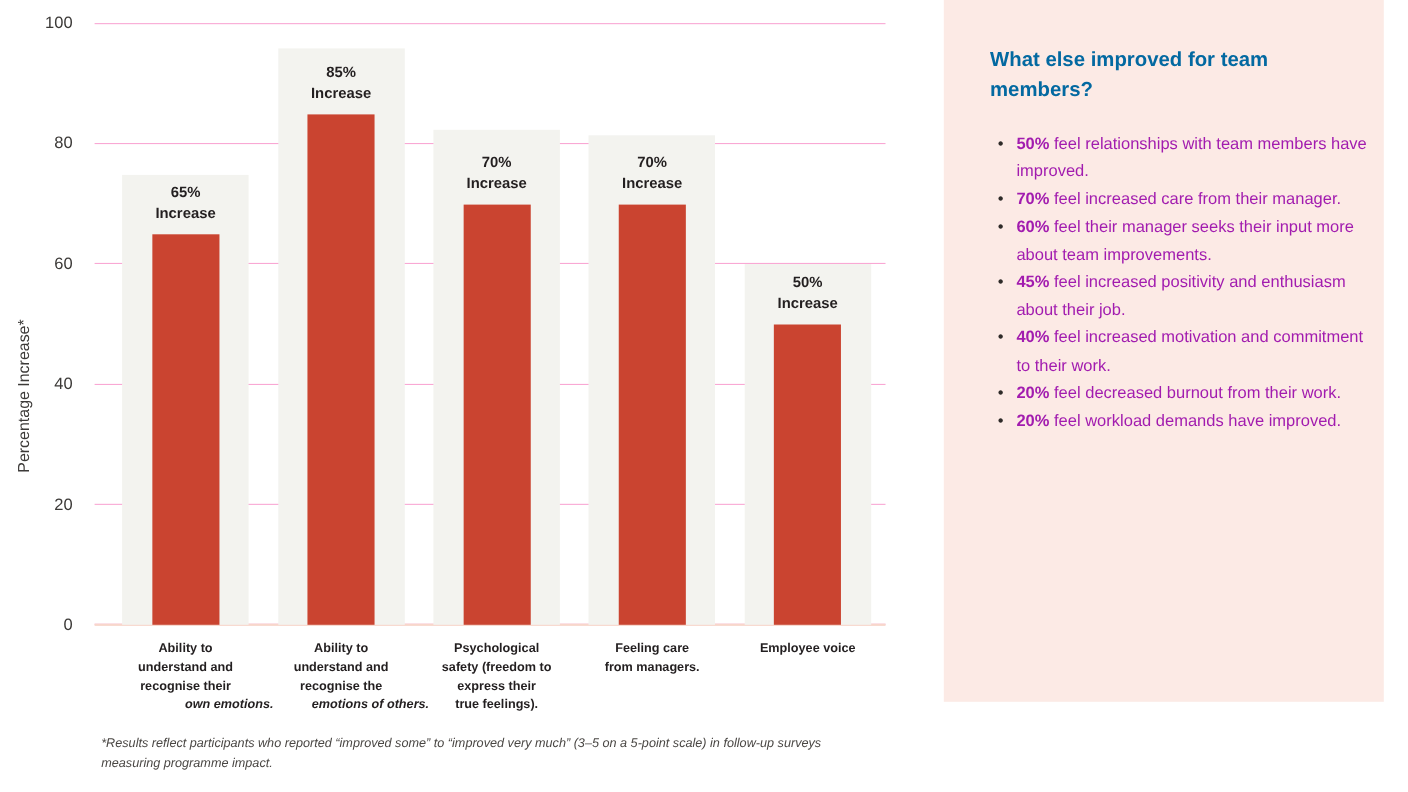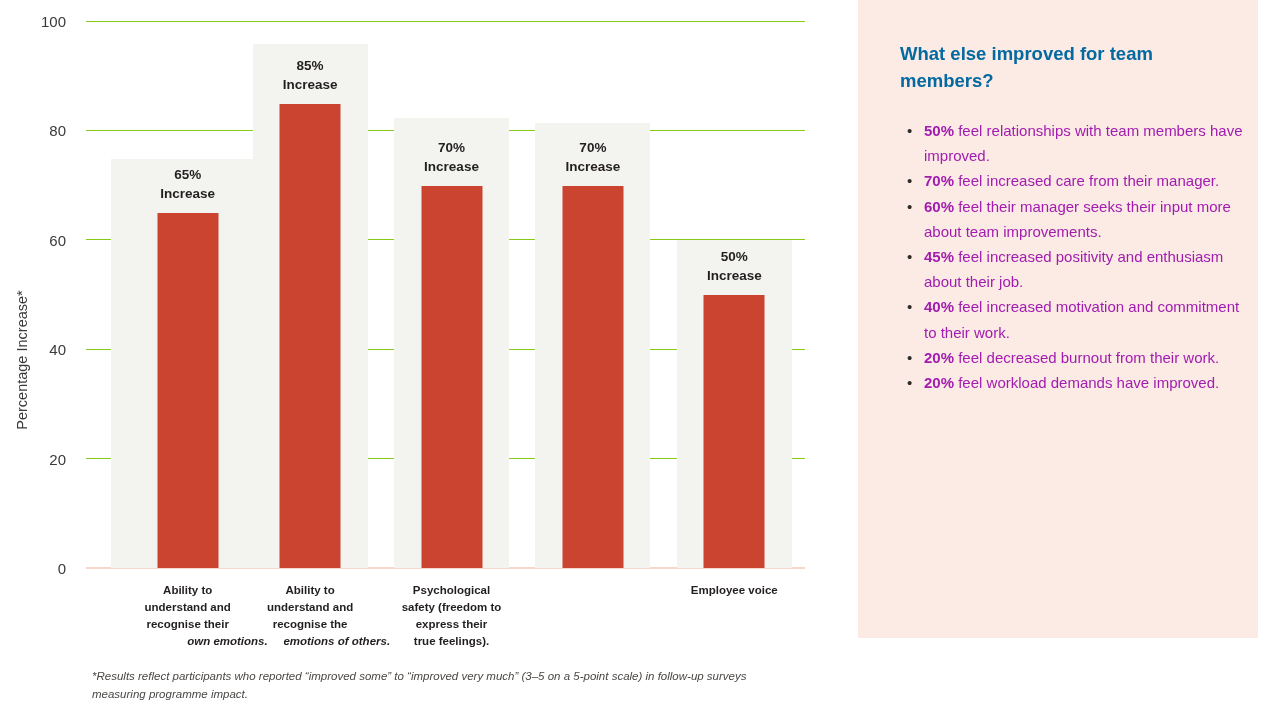--- a/index.html
+++ b/index.html
@@ -30,21 +30,21 @@
     top: 22px;
     width: 707px;
     height: 546px;
   }
 
   .gridline {
     position: absolute;
     left: -12px;
     width: 719px;
     height: 1px;
-    background: #84cc16;
+    background: #f9a8d4;
   }
   .axis-baseline {
     position: absolute;
     left: -12px;
     width: 719px;
     height: 2px;
     background: #f8d6cb;
     bottom: -1px;
   }
 
@@ -200,21 +200,21 @@
         </div>
         <div class="gridline" style="bottom: 80%;">
           <div class="ytick-label" style="bottom: 80%; transform: translateY(50%);">80</div>
         </div>
         <div class="gridline" style="bottom: 100%;">
           <div class="ytick-label" style="bottom: 100%; transform: translateY(50%);">100</div>
         </div>
       </div>
     <div class="axis-baseline"></div>
     <div id="bars">
-        <div class="bar-group" style="left: 13.2px; width: 115px; padding-left: 38px;">
+        <div class="bar-group" style="left: 13.2px; width: 115px;">
           <div class="bar-backdrop" style="height: 75%;"></div>
           <div class="bar-rect" style="height: 65%; background: rgb(202, 68, 48);"></div>
           <div class="bar-value" style="bottom: calc(65% + 10px);">
             <div>65%</div>
             <div>Increase</div>
           </div>
           <div class="cat-label">
             <div>Ability to</div>
             <div>understand and</div>
             <div>recognise their</div>
@@ -248,20 +248,24 @@
             <div>express their</div>
             <div>true feelings).</div>
           </div>
         </div>
         <div class="bar-group" style="left: 437.4px; width: 115px;">
           <div class="bar-backdrop" style="height: 81.5%;"></div>
           <div class="bar-rect" style="height: 70%; background: rgb(202, 68, 48);"></div>
           <div class="bar-value" style="bottom: calc(70% + 10px);">
             <div>70%</div>
             <div>Increase</div>
+          </div>
+          <div class="cat-label">
+            <div>Feeling care</div>
+            <div>from managers.</div>
           </div>
         </div>
         <div class="bar-group" style="left: 578.8px; width: 115px;">
           <div class="bar-backdrop" style="height: 60%;"></div>
           <div class="bar-rect" style="height: 50%; background: rgb(202, 68, 48);"></div>
           <div class="bar-value" style="bottom: calc(50% + 10px);">
             <div>50%</div>
             <div>Increase</div>
           </div>
           <div class="cat-label">

